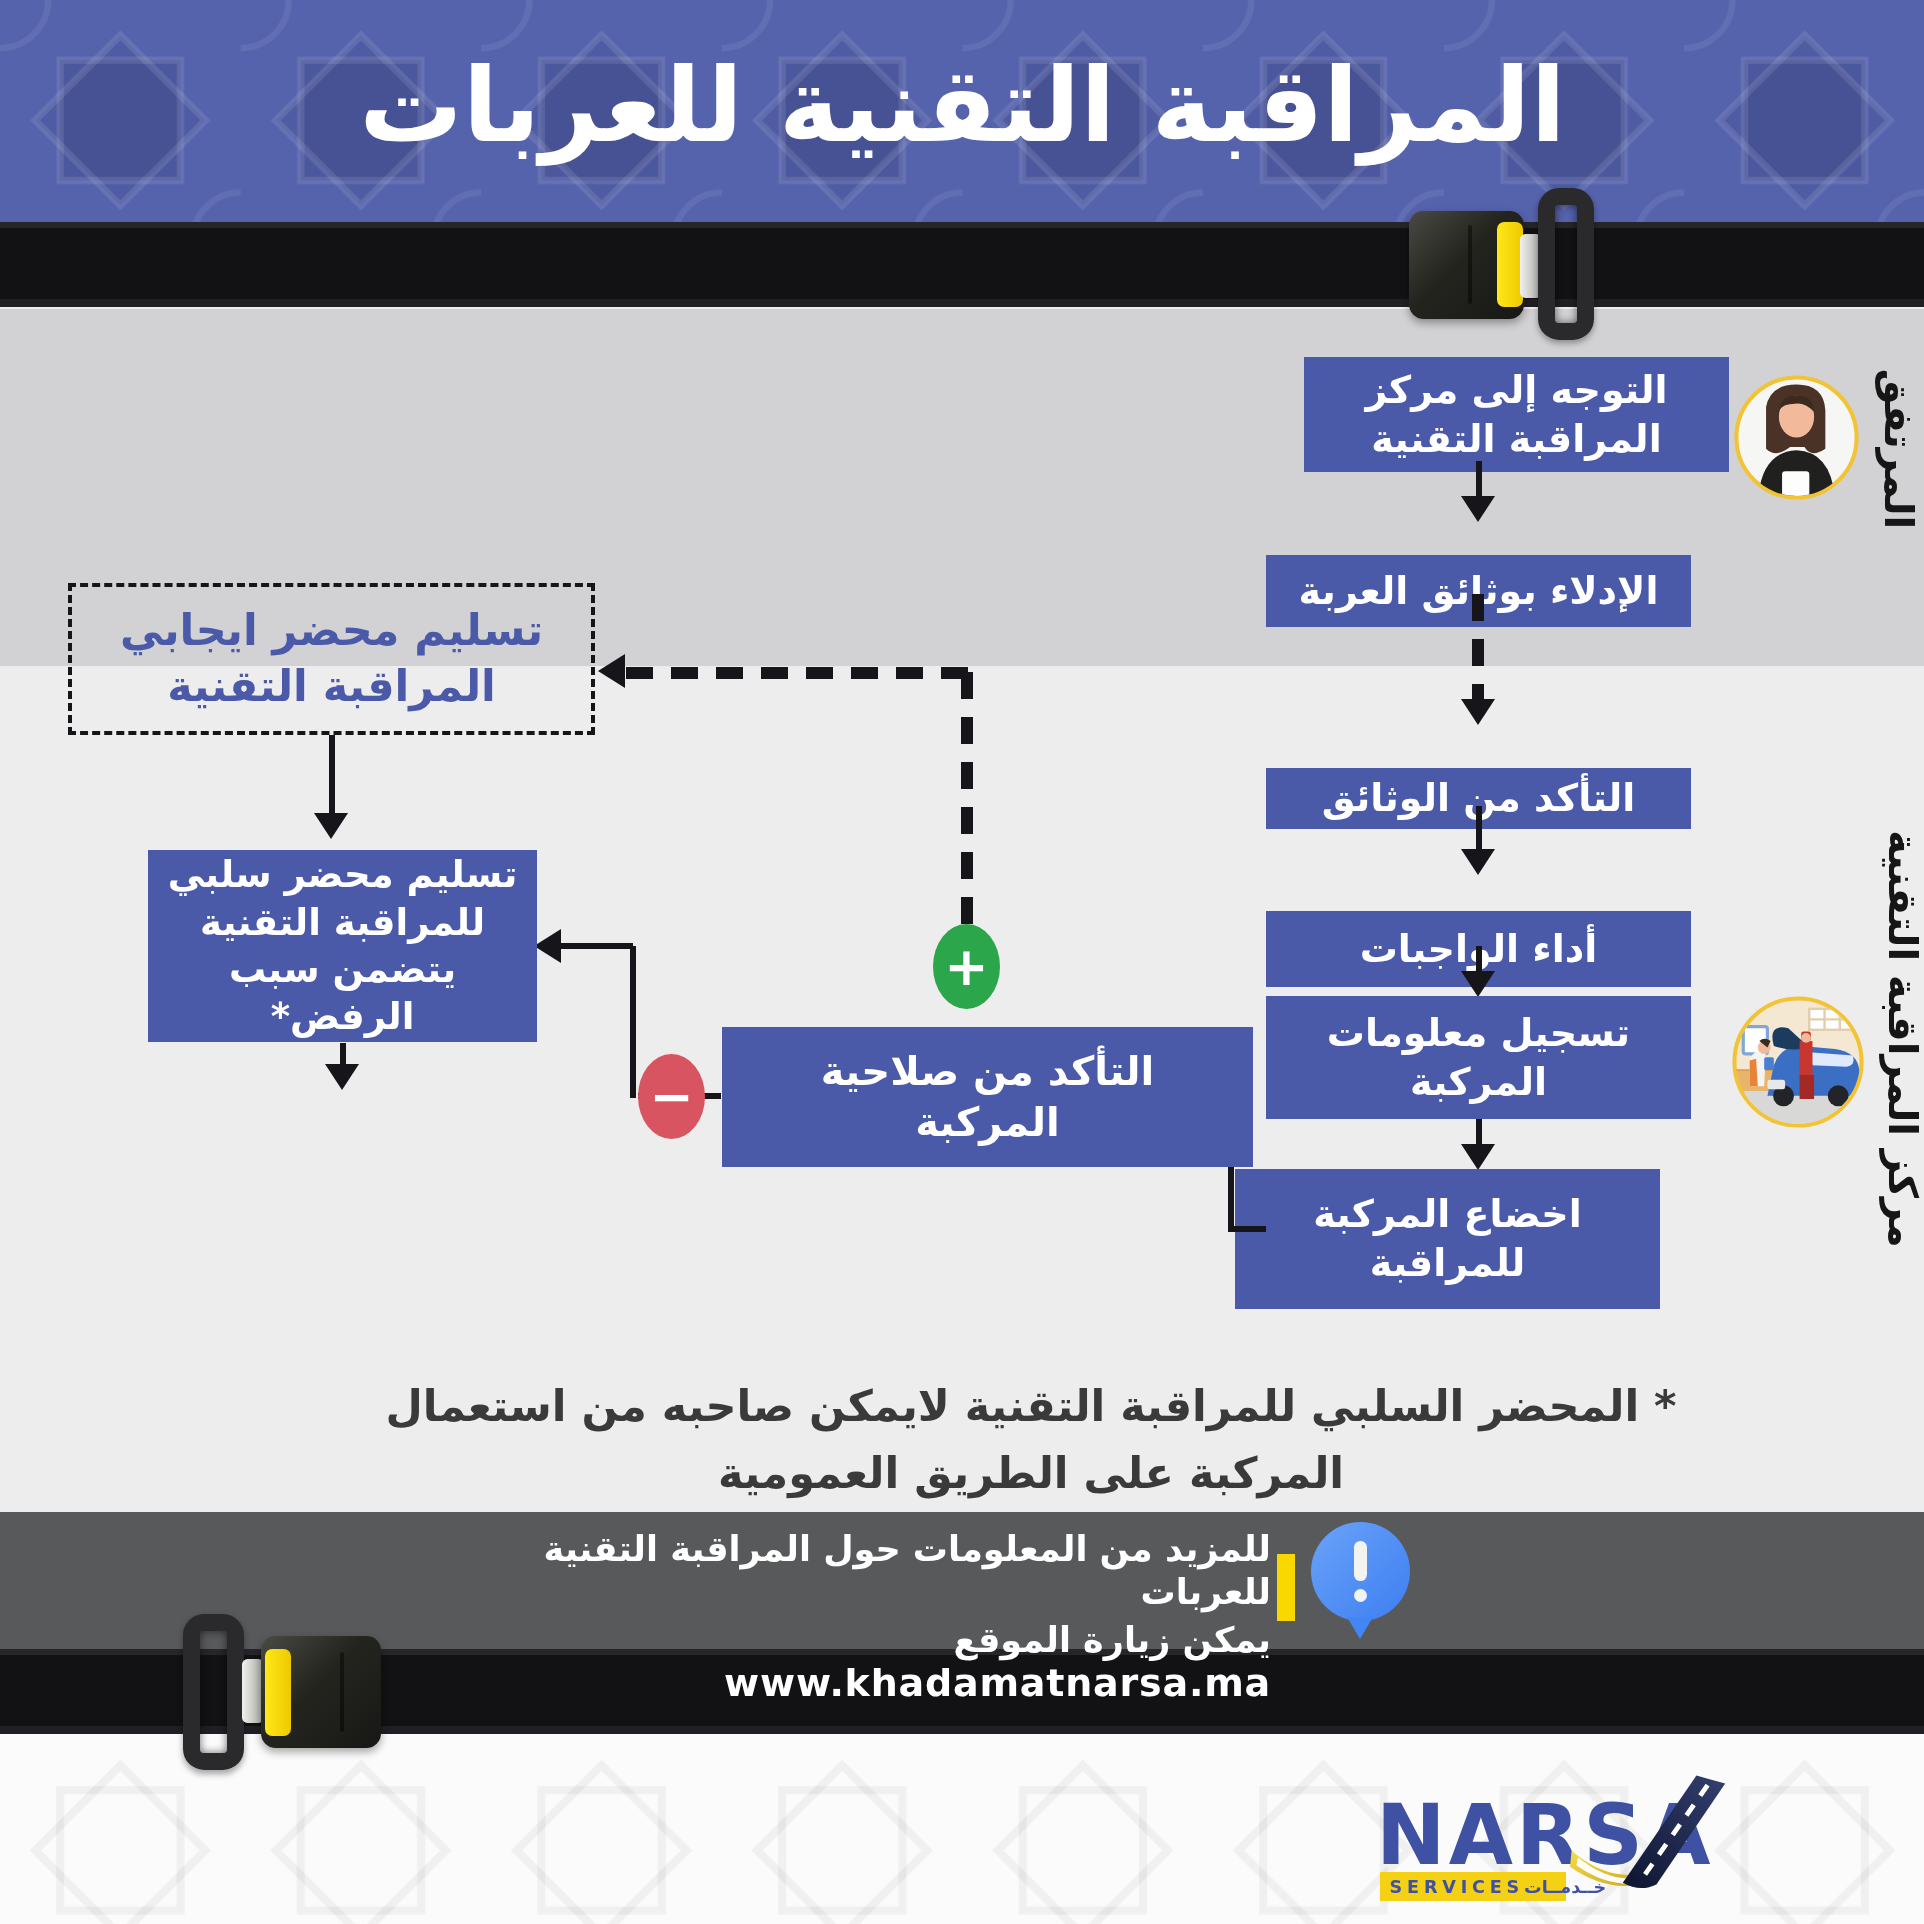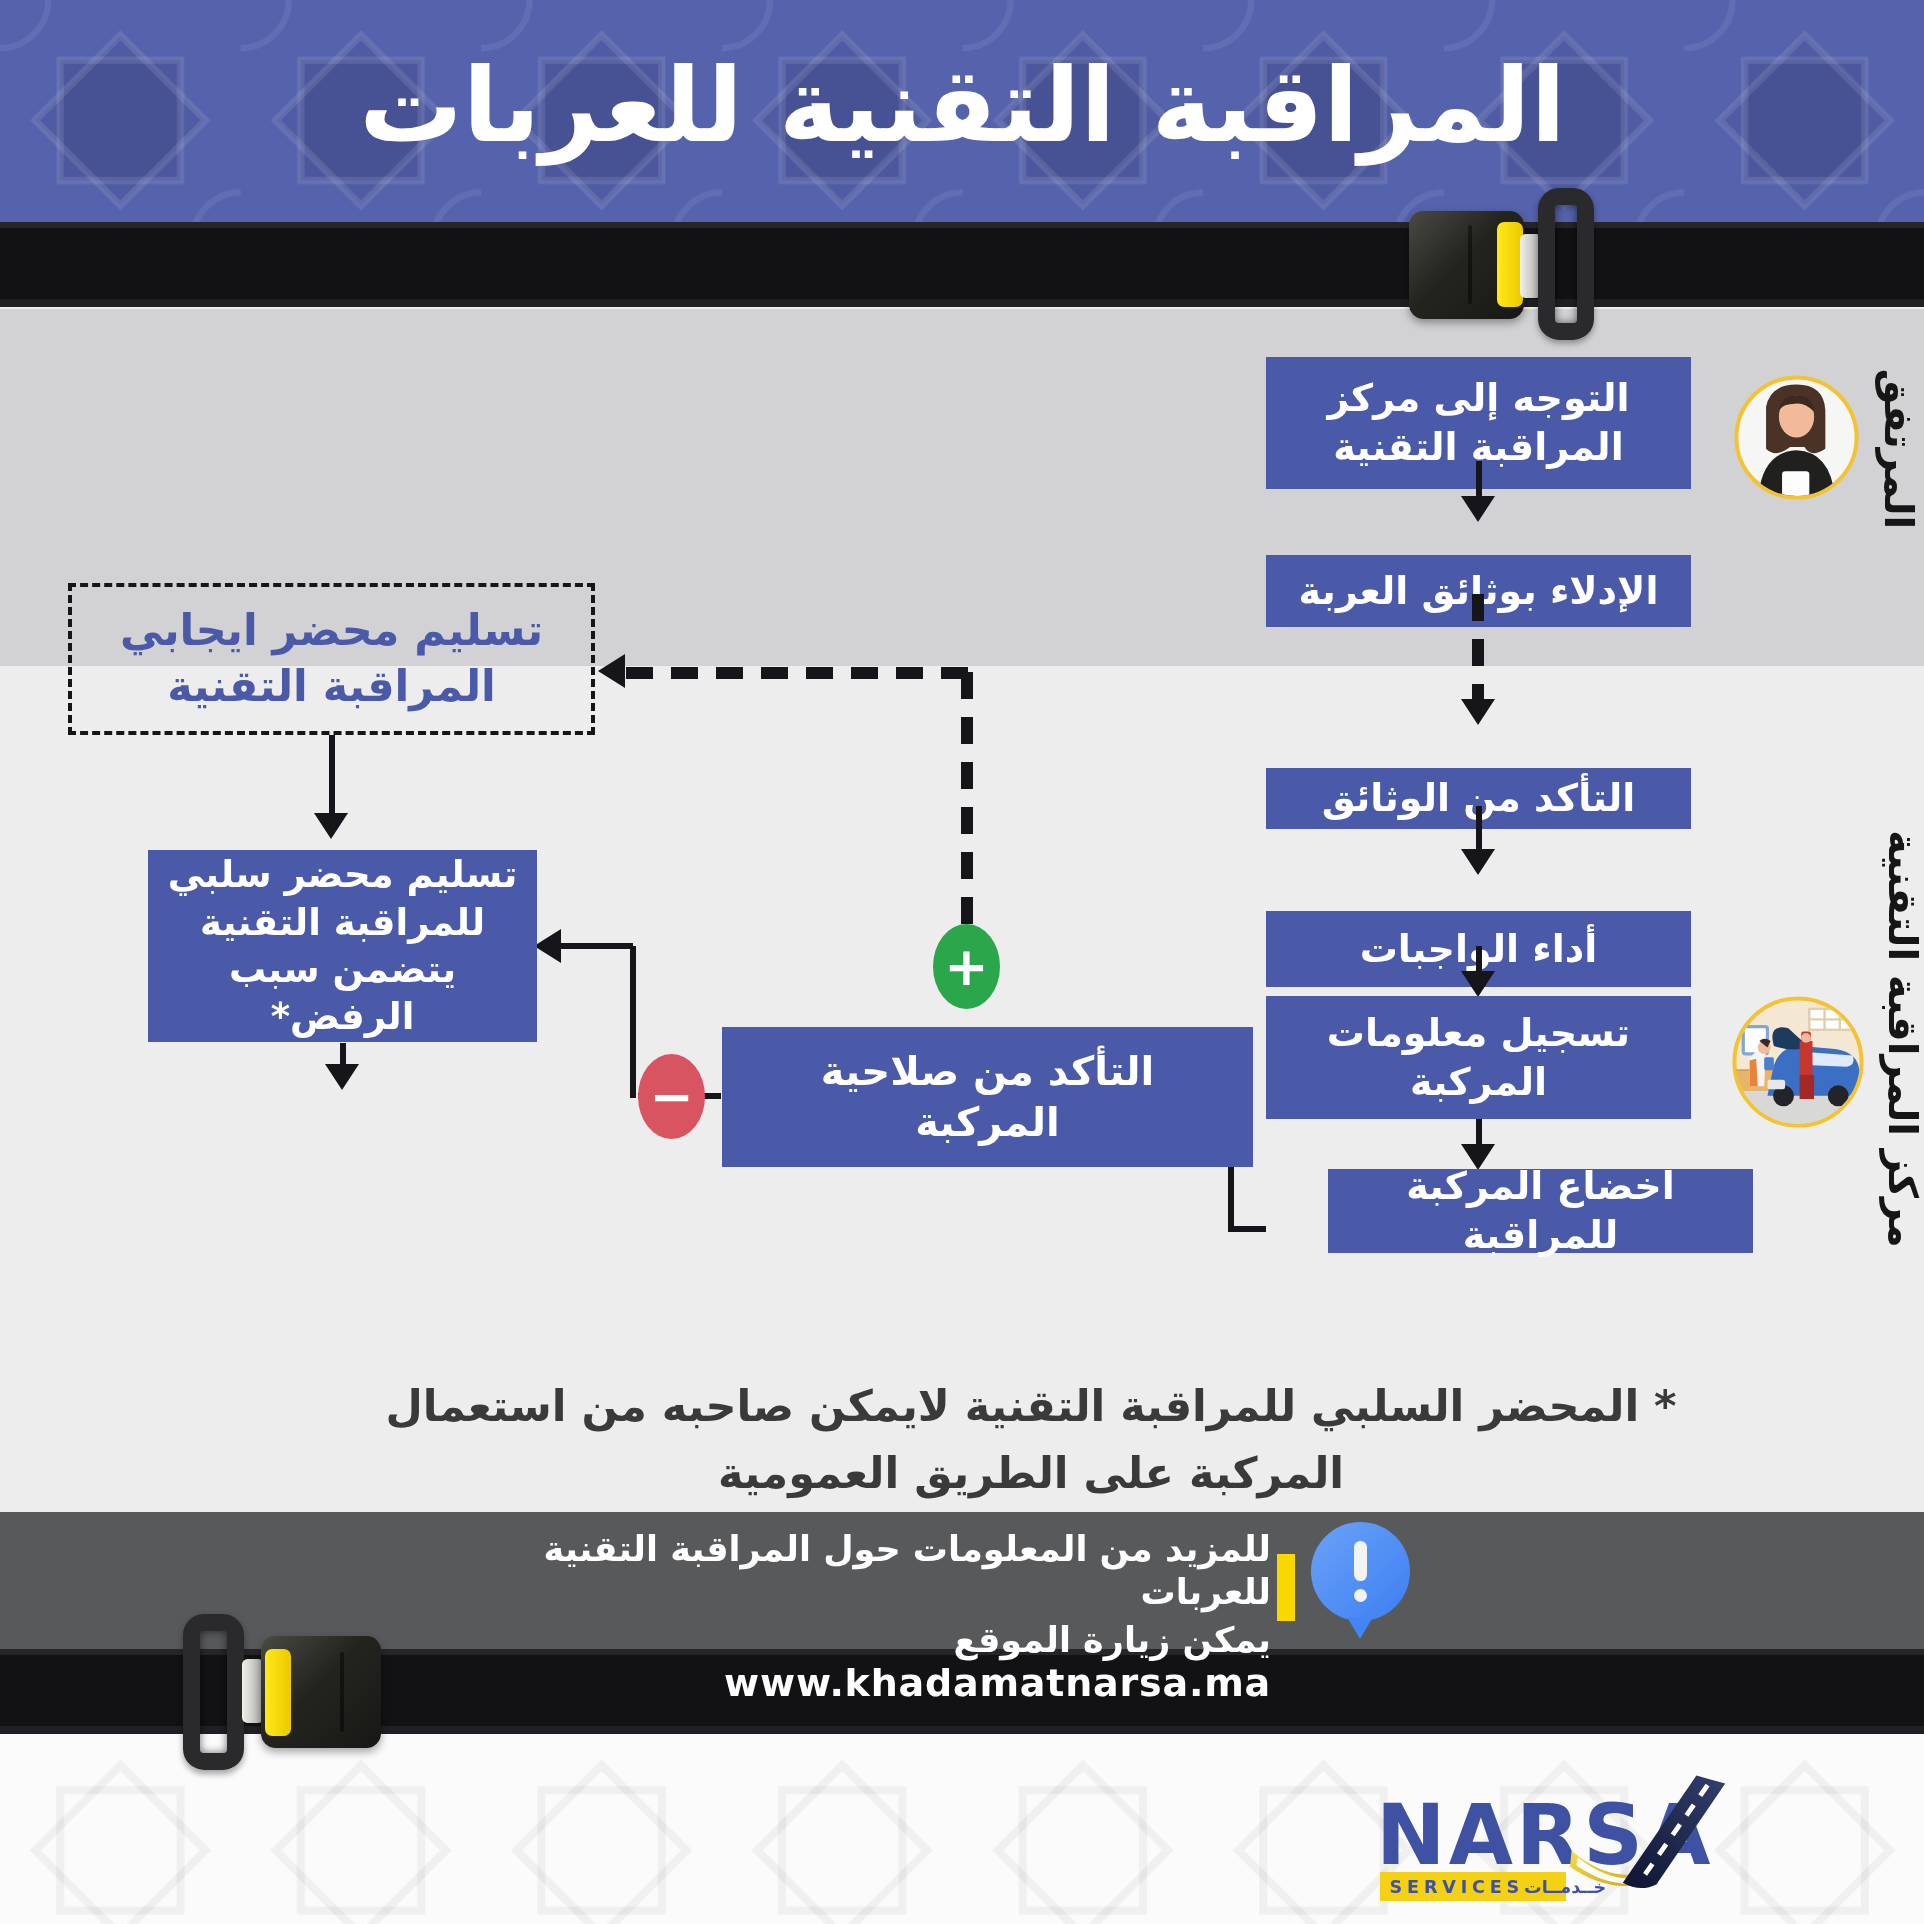--- a/index.html
+++ b/index.html
@@ -99,41 +99,41 @@
   <div class="tongue" style="left:1520px;top:234px;width:21.7px;height:64px;"></div>
   <div class="loopring" style="left:1538px;top:188px;width:21.7px;height:118px;"></div>
 
   <div class="belt" style="top:1649px;"></div>
   <div class="loopring" style="left:183px;top:1614px;width:27px;height:122px;"></div>
   <div class="tongue" style="left:242px;top:1659px;width:21.7px;height:64px;"></div>
   <div class="recept" style="left:261px;top:1636px;width:120px;height:112px;"></div>
   <div class="ybtn" style="left:265px;top:1649px;width:26px;height:87px;"></div>
   <div class="groove" style="left:340px;top:1652px;height:80px;"></div>
 
-  <div class="fbox" style="left:1266px;top:357px;width:425px;height:132px;font-size:38px;padding:0 29px;box-sizing:border-box;">التوجه إلى مركز المراقبة التقنية</div>
+  <div class="fbox" style="left:1304px;top:357px;width:425px;height:115px;font-size:38px;padding:0 29px;box-sizing:border-box;">التوجه إلى مركز المراقبة التقنية</div>
   <div class="vline" style="left:1476px;top:461px;height:38px;"></div>
   <div class="ahd" style="left:1461px;top:496px;"></div>
 
   <div class="fbox one" style="left:1266px;top:521px;width:425px;height:72px;font-size:38px;">الإدلاء بوثائق العربة</div>
   <div class="vdash" style="left:1472px;top:594px;height:106px;"></div>
   <div class="ahd" style="left:1461px;top:699px;"></div>
 
   <div class="fbox one" style="left:1266px;top:734px;width:425px;height:61px;font-size:38px;">التأكد من الوثائق</div>
   <div class="vline" style="left:1476px;top:806px;height:46px;"></div>
   <div class="ahd" style="left:1461px;top:849px;"></div>
 
   <div class="fbox one" style="left:1266px;top:877px;width:425px;height:76px;font-size:38px;">أداء الواجبات</div>
   <div class="vline" style="left:1476px;top:946px;height:27px;"></div>
   <div class="ahd" style="left:1461px;top:971px;"></div>
 
   <div class="fbox" style="left:1266px;top:996px;width:425px;height:123px;font-size:38px;padding:8px 48px;box-sizing:border-box;">تسجيل معلومات المركبة</div>
   <div class="vline" style="left:1476px;top:1119px;height:25px;"></div>
   <div class="ahd" style="left:1461px;top:1144px;"></div>
 
-  <div class="fbox" style="left:1328px;top:1169px;width:425px;height:84px;font-size:38px;padding:16px 48px;box-sizing:border-box;">اخضاع المركبة للمراقبة</div>
+  <div class="fbox" style="left:1235px;top:1169px;width:425px;height:140px;font-size:38px;padding:16px 48px;box-sizing:border-box;">اخضاع المركبة للمراقبة</div>
 
   <div class="hline" style="left:1228px;top:1226px;width:38px;"></div>
   <div class="vline" style="left:1228px;top:1096px;height:133px;"></div>
   <div class="ahl" style="left:1208px;top:1079px;"></div>
 
   <div class="fbox" style="left:722px;top:1027px;width:531px;height:140px;font-size:40px;padding:0 24px;box-sizing:border-box;">التأكد من صلاحية المركبة</div>
 
   <div class="vdash" style="left:961px;top:672px;height:252px;"></div>
   <div class="hdash" style="left:626px;top:667px;width:347px;"></div>
   <div class="ahl" style="left:598px;top:654px;"></div>

